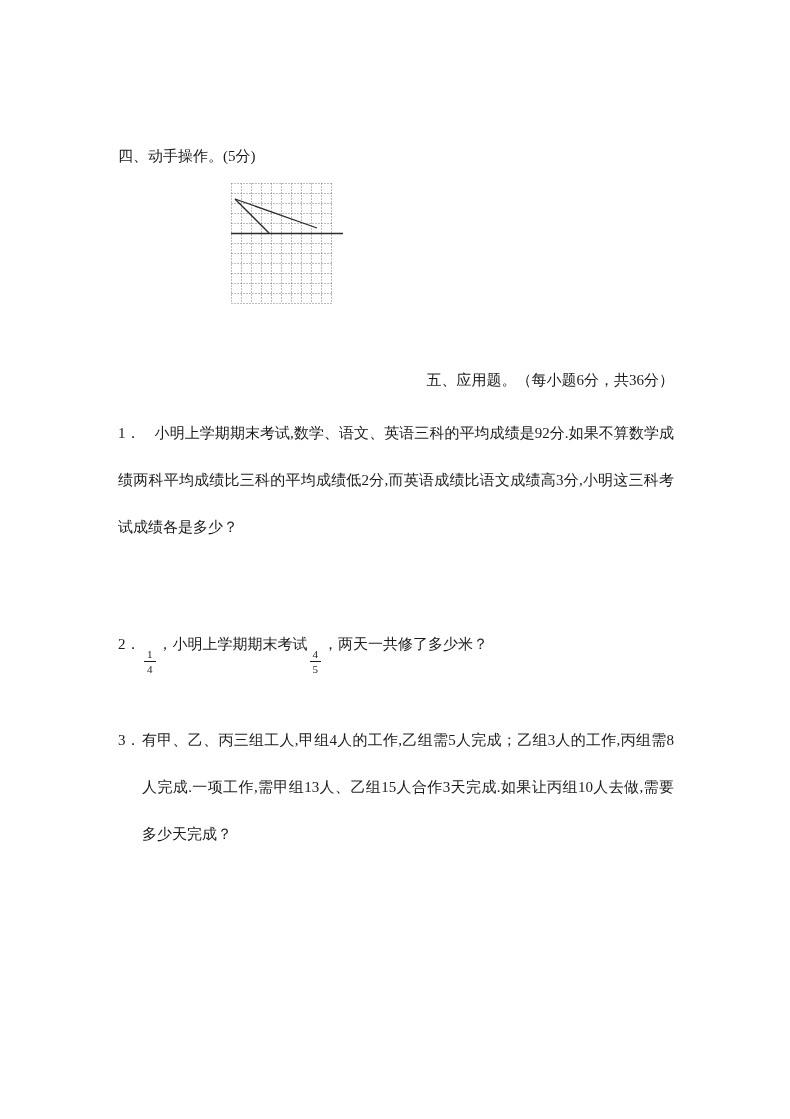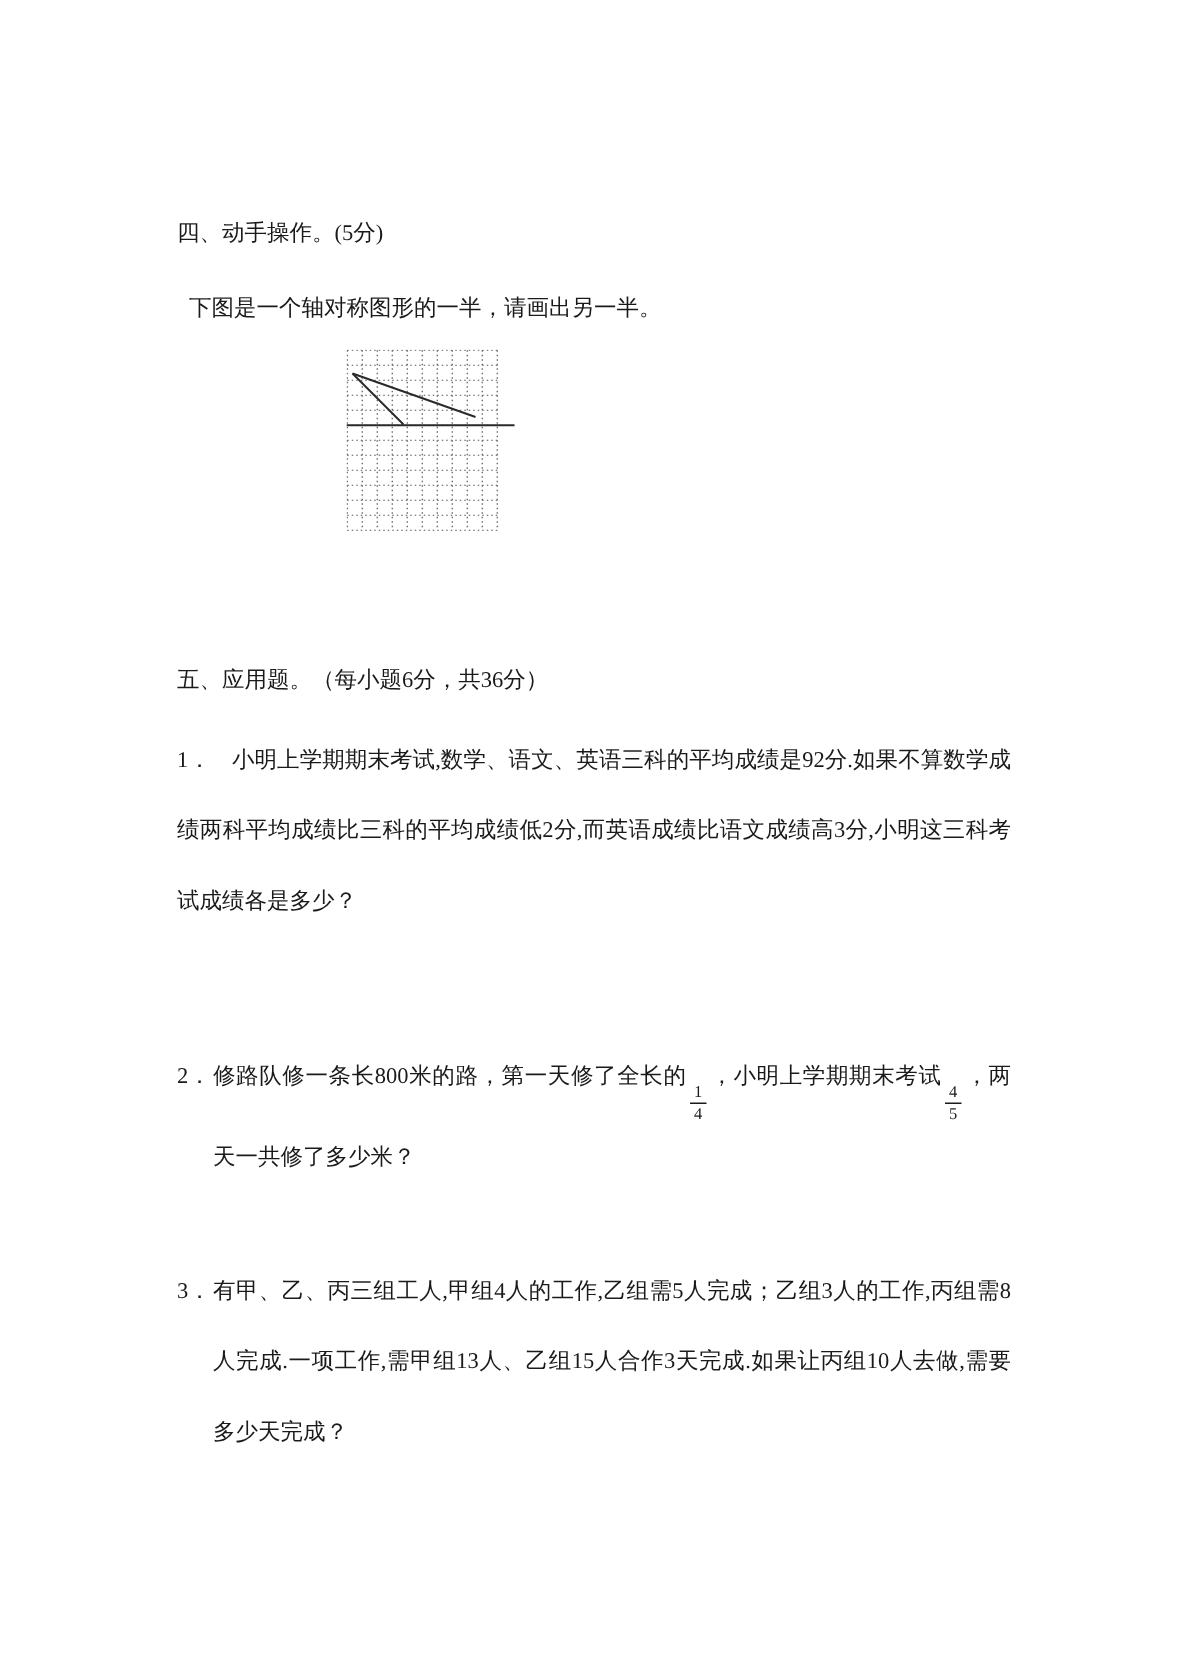--- a/index.html
+++ b/index.html
@@ -28,21 +28,22 @@
     font-size: 15px;
   }
   .instruction {
     margin: 30px 0 0 8px;
     line-height: 20px;
   }
   .grid-wrap {
     margin: 17px 0 0 113px;
   }
   .sec5-title {
-    margin-top: 88px;
+    margin-top: 64px;
+    text-align: right;
   }
   .problem {
     margin: 0;
     line-height: 47px;
     text-align: justify;
   }
   .problem.hang {
     position: relative;
     padding-left: 24px;
   }
@@ -73,21 +74,20 @@
   }
   svg { display: block; }
 </style>
 </head>
 <body>
 
 <div class="page">
 
   <p class="sec-title">四、动手操作。(5分)</p>
 
-  <p class="instruction">下图是一个轴对称图形的一半，请画出另一半。</p>
 
   <div class="grid-wrap">
     <svg xmlns="http://www.w3.org/2000/svg" width="114" height="123" viewBox="0 0 114 123">
         <line x1="0.5" y1="0.5" x2="0.5" y2="120.5" stroke="#555" stroke-width="0.8" stroke-dasharray="1 2"></line>
         <line x1="10.5" y1="0.5" x2="10.5" y2="120.5" stroke="#555" stroke-width="0.8" stroke-dasharray="1 2"></line>
         <line x1="20.5" y1="0.5" x2="20.5" y2="120.5" stroke="#555" stroke-width="0.8" stroke-dasharray="1 2"></line>
         <line x1="30.5" y1="0.5" x2="30.5" y2="120.5" stroke="#555" stroke-width="0.8" stroke-dasharray="1 2"></line>
         <line x1="40.5" y1="0.5" x2="40.5" y2="120.5" stroke="#555" stroke-width="0.8" stroke-dasharray="1 2"></line>
         <line x1="50.5" y1="0.5" x2="50.5" y2="120.5" stroke="#555" stroke-width="0.8" stroke-dasharray="1 2"></line>
         <line x1="60.5" y1="0.5" x2="60.5" y2="120.5" stroke="#555" stroke-width="0.8" stroke-dasharray="1 2"></line>
@@ -111,21 +111,21 @@
         <line x1="0" y1="50.5" x2="112" y2="50.5" stroke="#2a2a2a" stroke-width="1.3"></line>
         <line x1="4" y1="16" x2="38" y2="50" stroke="#2a2a2a" stroke-width="1.3"></line>
         <line x1="4" y1="16" x2="86" y2="45" stroke="#2a2a2a" stroke-width="1.3"></line>
       </svg>
   </div>
 
   <p class="sec-title sec5-title">五、应用题。（每小题6分，共36分）</p>
 
   <p class="problem p1"><span class="pnum-inline">1．</span><span>小明上学期期末考试,数学、语文、英语三科的平均成绩是92分.如果不算数学成绩两科平均成绩比三科的平均成绩低2分,而英语成绩比语文成绩高3分,小明这三科考试成绩各是多少？</span></p>
 
-  <p class="problem hang p2"><span class="pnum">2．</span><span>修路队修一条长800米的路，第一天修了全长的</span><span class="frac">
+  <p class="problem hang p2"><span class="pnum">2．</span><span class="frac">
         <span class="fnum">1</span>
         <span class="fden">4</span>
       </span><span>，小明上学期期末考试</span><span class="frac">
         <span class="fnum">4</span>
         <span class="fden">5</span>
       </span><span>，两天一共修了多少米？</span></p>
 
   <p class="problem hang p3"><span class="pnum">3．</span><span>有甲、乙、丙三组工人,甲组4人的工作,乙组需5人完成；乙组3人的工作,丙组需8人完成.一项工作,需甲组13人、乙组15人合作3天完成.如果让丙组10人去做,需要多少天完成？</span></p>
 
 </div>

